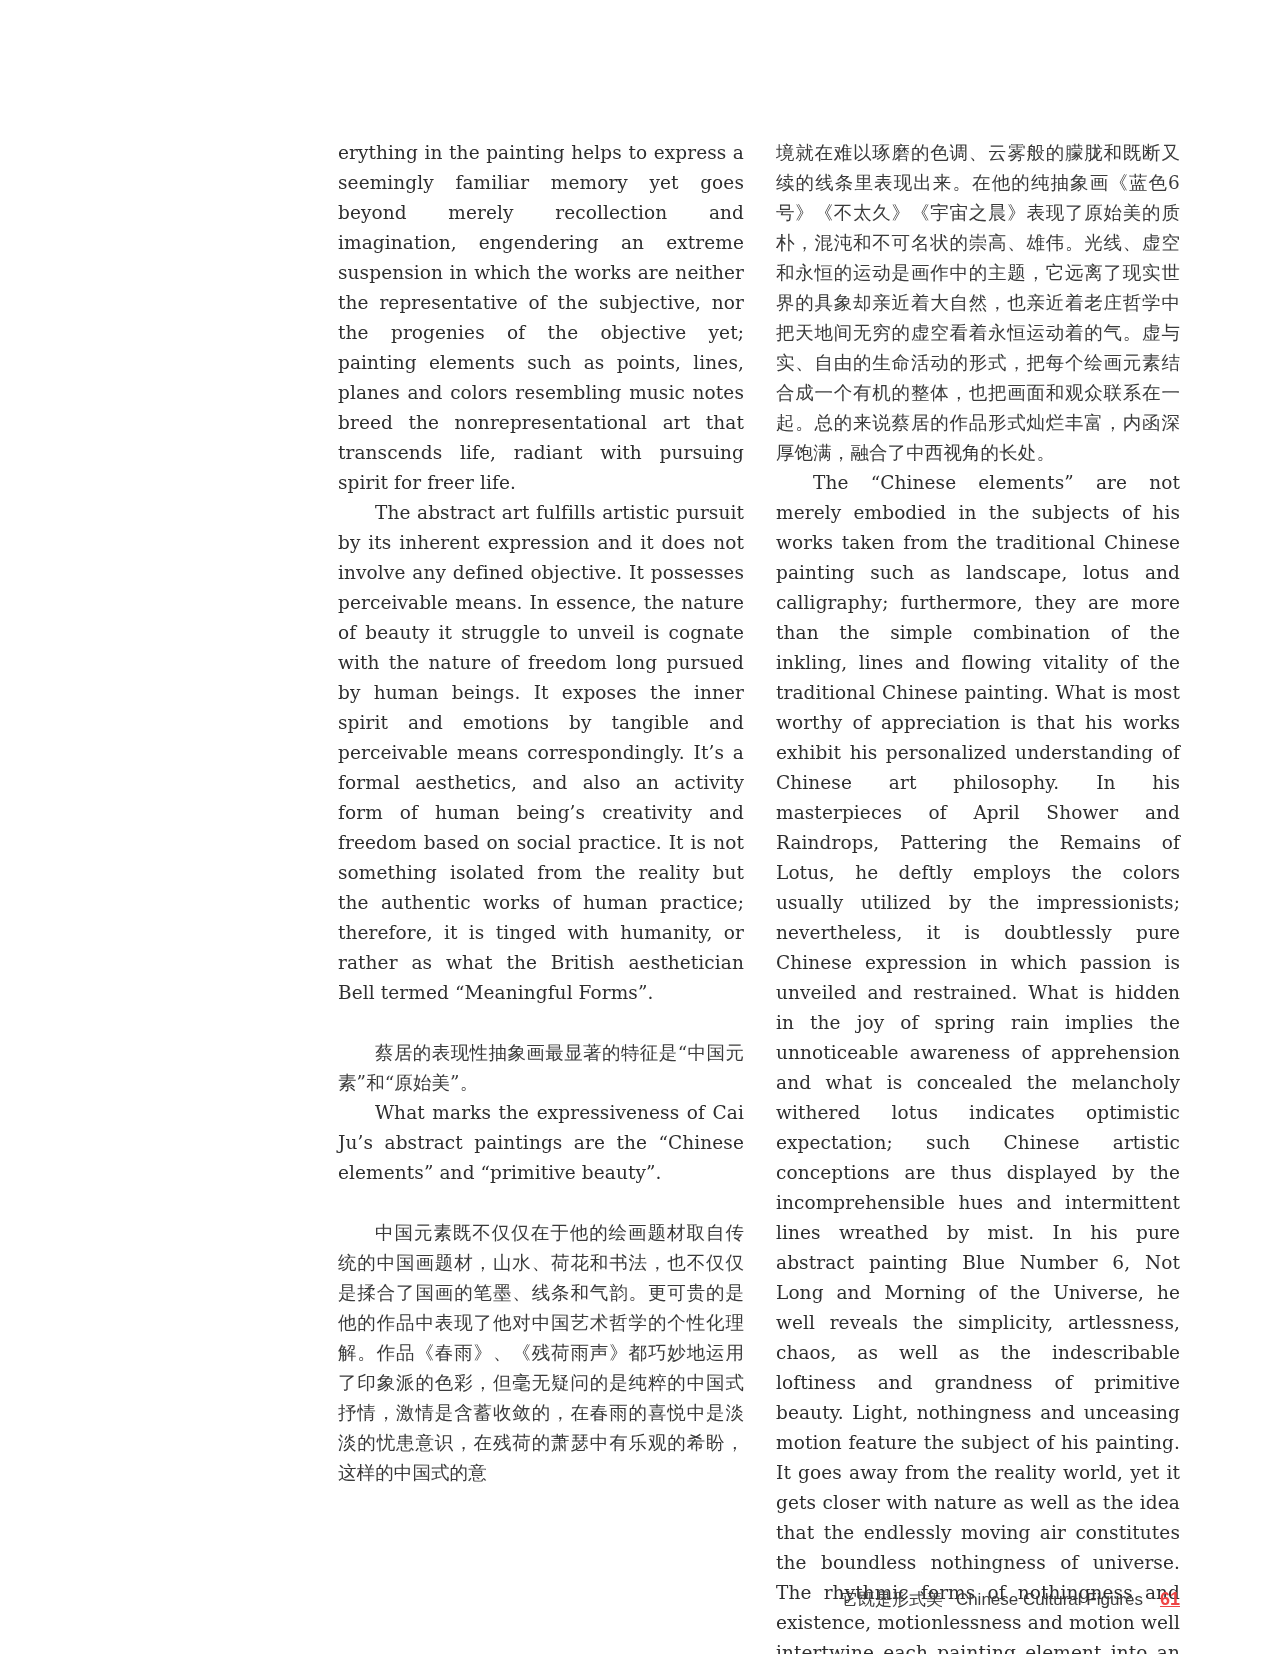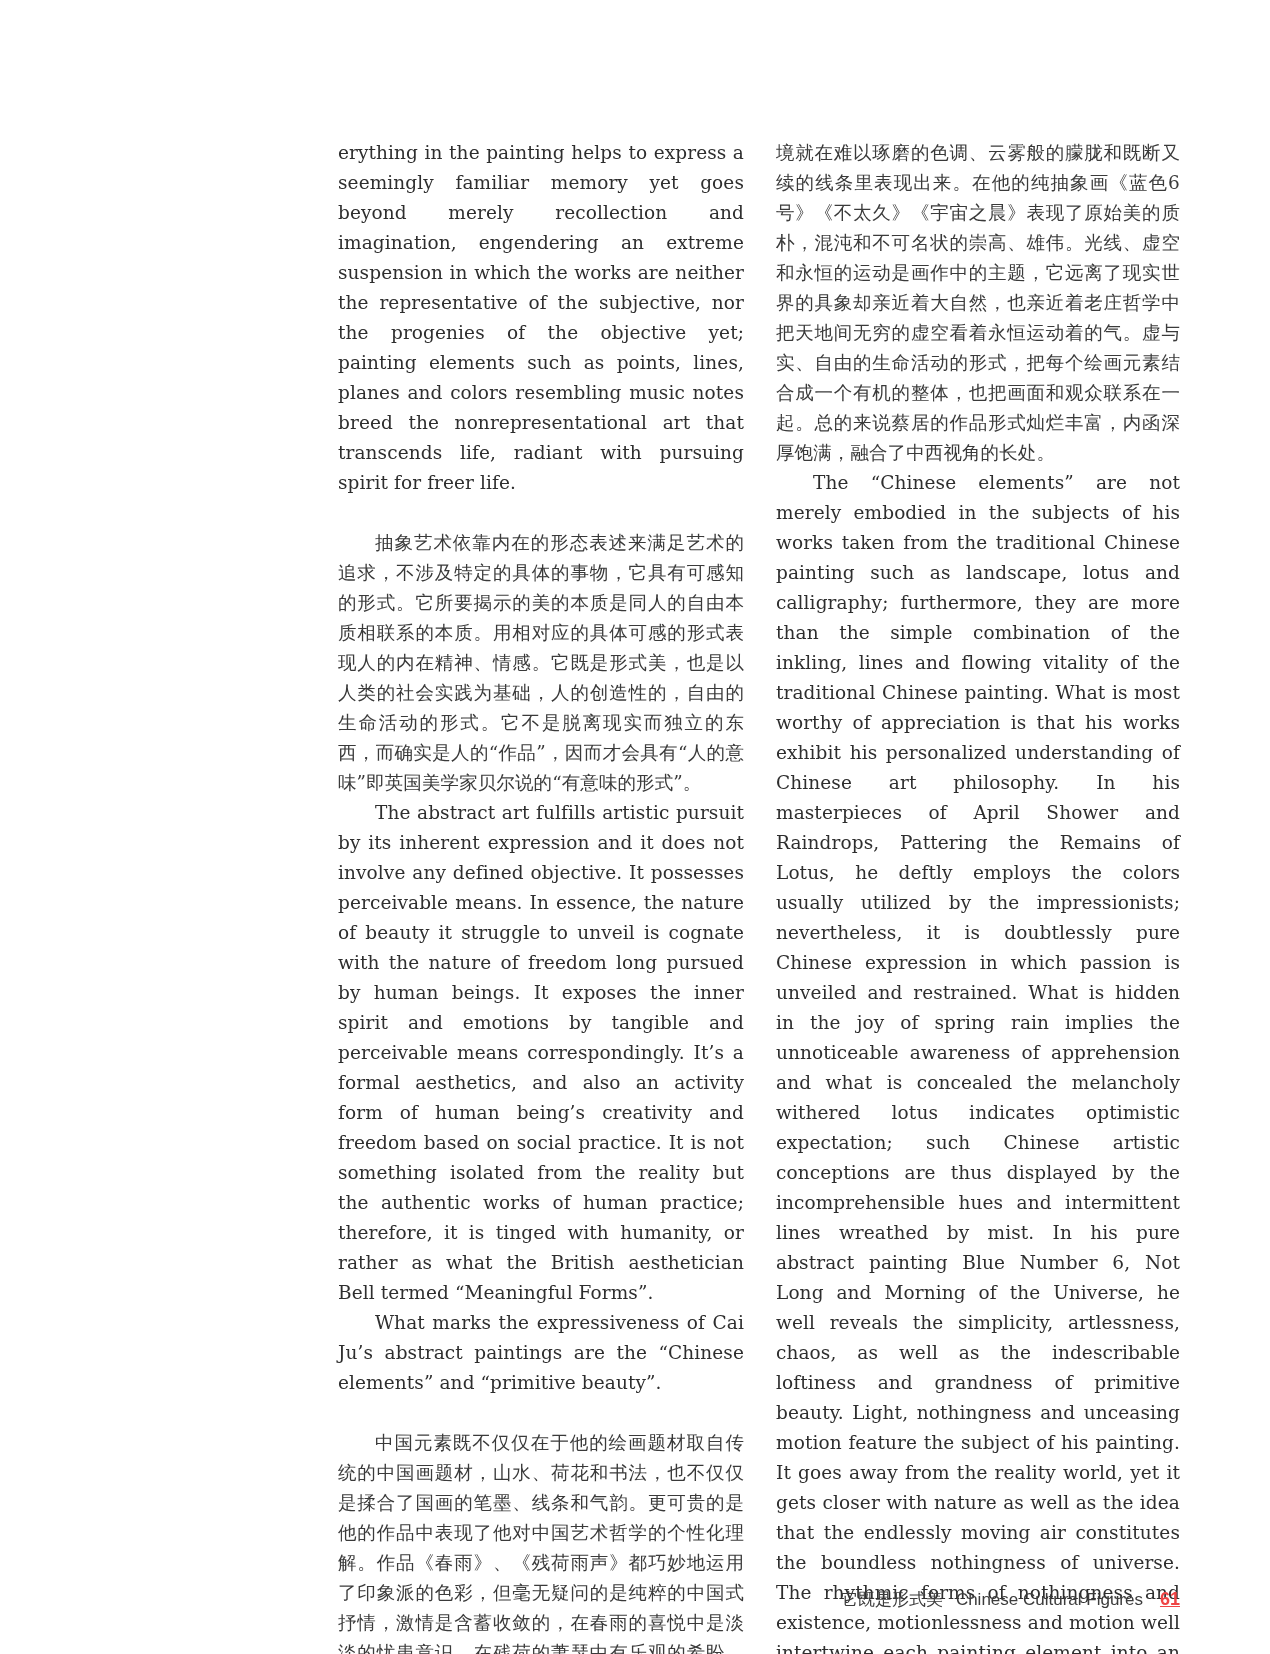--- a/index.html
+++ b/index.html
@@ -50,22 +50,22 @@
   }
   .footer .f-en { margin-left: 13px; }
 </style>
 </head>
 <body>
 
 <div class="page">
 
   <div class="column col-left">
     <p>erything in the painting helps to express a seemingly familiar memory yet goes beyond merely recollection and imagination, engendering an extreme suspension in which the works are neither the representative of the subjective, nor the progenies of the objective yet; painting elements such as points, lines, planes and colors resembling music notes breed the nonrepresentational art that transcends life, radiant with pursuing spirit for freer life.</p>
-    <p class="zh indent gap-before" lang="zh">抽象艺术依靠内在的形态表述来满足艺术的追求，不涉及特定的具体的事物，它具有可感知的形式。它所要揭示的美的本质是同人的自由本质相联系的本质。用相对应的具体可感的形式表现人的内在精神、情感。它既是形式美，也是以人类的社会实践为基础，人的创造性的，自由的生命活动的形式。它不是脱离现实而独立的东西，而确实是人的“作品”，因而才会具有“人的意味”即英国美学家贝尔说的“有意味的形式”。</p>
     <p class="indent">The abstract art fulfills artistic pursuit by its inherent expression and it does not involve any defined objective. It possesses perceivable means. In essence, the nature of beauty it struggle to unveil is cognate with the nature of freedom long pursued by human beings. It exposes the inner spirit and emotions by tangible and perceivable means correspondingly. It’s a formal aesthetics, and also an activity form of human being’s creativity and freedom based on social practice. It is not something isolated from the reality but the authentic works of human practice; therefore, it is tinged with humanity, or rather as what the British aesthetician Bell termed “Meaningful Forms”.</p>
+    <p class="zh indent gap-before" lang="zh">蔡居的表现性抽象画最显著的特征是“中国元素”和“原始美”。</p>
     <p class="indent">What marks the expressiveness of Cai Ju’s abstract paintings are the “Chinese elements” and “primitive beauty”.</p>
     <p class="zh indent gap-before" lang="zh">中国元素既不仅仅在于他的绘画题材取自传统的中国画题材，山水、荷花和书法，也不仅仅是揉合了国画的笔墨、线条和气韵。更可贵的是他的作品中表现了他对中国艺术哲学的个性化理解。作品《春雨》、《残荷雨声》都巧妙地运用了印象派的色彩，但毫无疑问的是纯粹的中国式抒情，激情是含蓄收敛的，在春雨的喜悦中是淡淡的忧患意识，在残荷的萧瑟中有乐观的希盼，这样的中国式的意</p>
   </div>
 
   <div class="column col-right">
     <p class="zh" lang="zh">境就在难以琢磨的色调、云雾般的朦胧和既断又续的线条里表现出来。在他的纯抽象画《蓝色6号》《不太久》《宇宙之晨》表现了原始美的质朴，混沌和不可名状的崇高、雄伟。光线、虚空和永恒的运动是画作中的主题，它远离了现实世界的具象却亲近着大自然，也亲近着老庄哲学中把天地间无穷的虚空看着永恒运动着的气。虚与实、自由的生命活动的形式，把每个绘画元素结合成一个有机的整体，也把画面和观众联系在一起。总的来说蔡居的作品形式灿烂丰富，内函深厚饱满，融合了中西视角的长处。</p>
     <p class="indent"><span>The “Chinese elements” are not merely embodied in the subjects of his works taken from the traditional Chinese painting such as landscape, lotus and calligraphy; furthermore, they are more than the simple combination of the inkling, lines and flowing vitality of the traditional Chinese painting. What is most worthy of appreciation is that his works exhibit his personalized understanding of Chinese art philosophy. In his masterpieces of April Shower and Raindrops, Pattering the Remains of Lotus, he deftly employs the colors usually utilized by the impressionists; nevertheless, it is doubtlessly pure Chinese expression in which passion is unveiled and restrained. What is hidden in the joy of spring rain implies the unnoticeable awareness of apprehension and what is concealed the melancholy withered lotus indicates optimistic expectation; such Chinese artistic conceptions are thus displayed by the incomprehensible hues and intermittent lines wreathed by mist. In his pure abstract painting Blue Number 6, Not Long and Morning of the Universe, he well reveals the simplicity, artlessness, chaos, as well as the indescribable loftiness and grandness of primitive beauty. Light, nothingness and unceasing motion feature the subject of his painting. It goes away from the reality world, yet it gets closer with nature as well as the idea that the endlessly moving air constitutes the boundless nothingness of universe. The rhythmic forms of nothingness and existence, motionlessness and motion well intertwine each painting element into an organic and new whole and associate the visual images with views. On the whole, Cai Ju’s works are ample in form, pregnant in content, fully accommodating the merits of the eastern and western perspectives.</span></p>
 
   </div>
 

